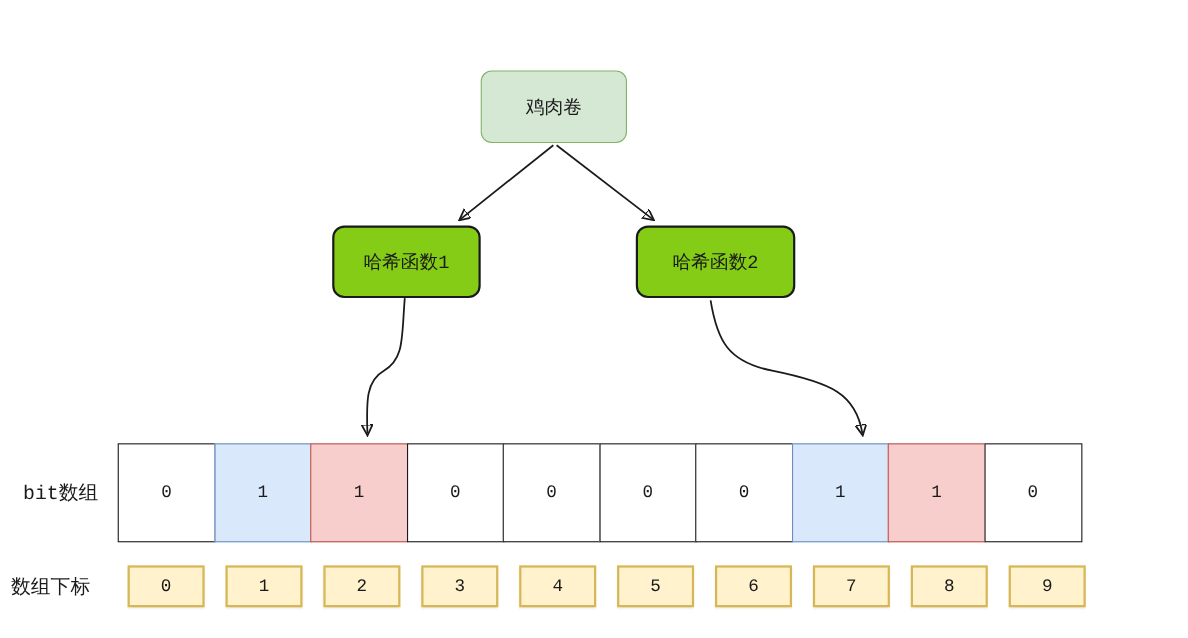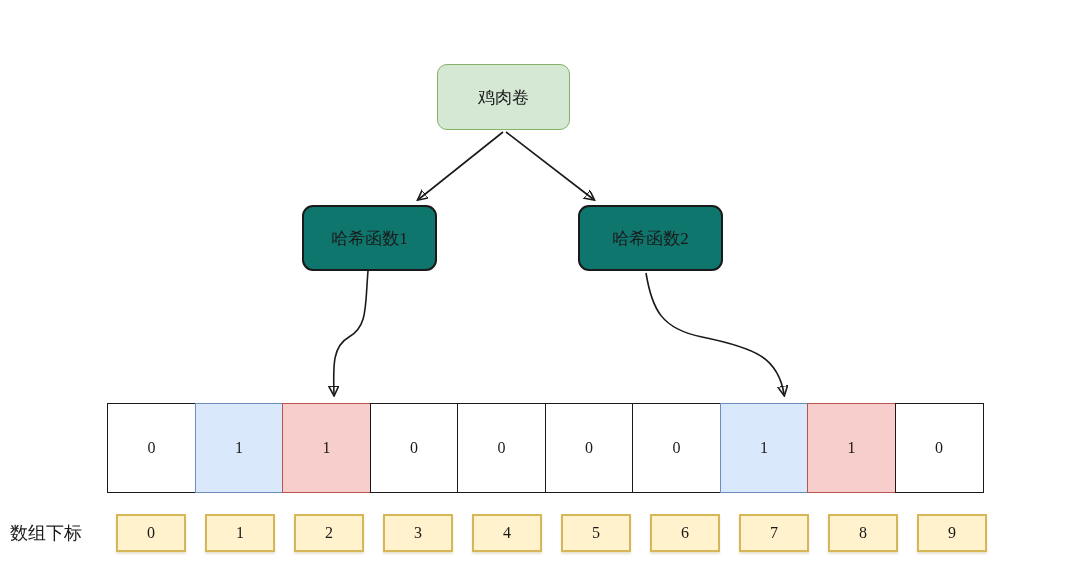--- a/index.html
+++ b/index.html
@@ -2,32 +2,32 @@
 <html><head>
 <meta charset="utf-8">
 <style>
   html, body { margin: 0; padding: 0; background: #ffffff; }
   #canvas {
     position: relative;
     width: 1080px;
     height: 580px;
     background: #ffffff;
     overflow: hidden;
-    font-family: Liberation Serif, serif;
+    font-family: Liberation Mono, monospace;
     color: #1a1a1a;
   }
   .node {
     position: absolute;
     box-sizing: border-box;
     display: flex;
     align-items: center;
     justify-content: center;
     font-size: 17px;
     border-radius: 11px;
-    background: #0f766e;
+    background: #84cc16;
     border: 2px solid #1a1a1a;
   }
   #root-node {
     left: 437px; top: 64px; width: 133px; height: 66px;
     background: #d5e8d4;
     border: 1.5px solid #82b366;
     border-radius: 10px;
   }
   #hash-node-1 { left: 302px; top: 205px; width: 135px; height: 66px; }
   #hash-node-2 { left: 578px; top: 205px; width: 145px; height: 66px; }
@@ -104,20 +104,21 @@
   </div>
 
   <div class="node" id="hash-node-1">
     <span>哈希函数1</span>
   </div>
 
   <div class="node" id="hash-node-2">
     <span>哈希函数2</span>
   </div>
 
+  <div class="row-label" id="bit-array-label">bit数组</div>
 
   <div id="bit-cells">
     <div class="bit-cell" data-state="default">0</div>
     <div class="bit-cell" data-state="blue">1</div>
     <div class="bit-cell" data-state="red">1</div>
     <div class="bit-cell" data-state="default">0</div>
     <div class="bit-cell" data-state="default">0</div>
     <div class="bit-cell" data-state="default">0</div>
     <div class="bit-cell" data-state="default">0</div>
     <div class="bit-cell" data-state="blue">1</div>

